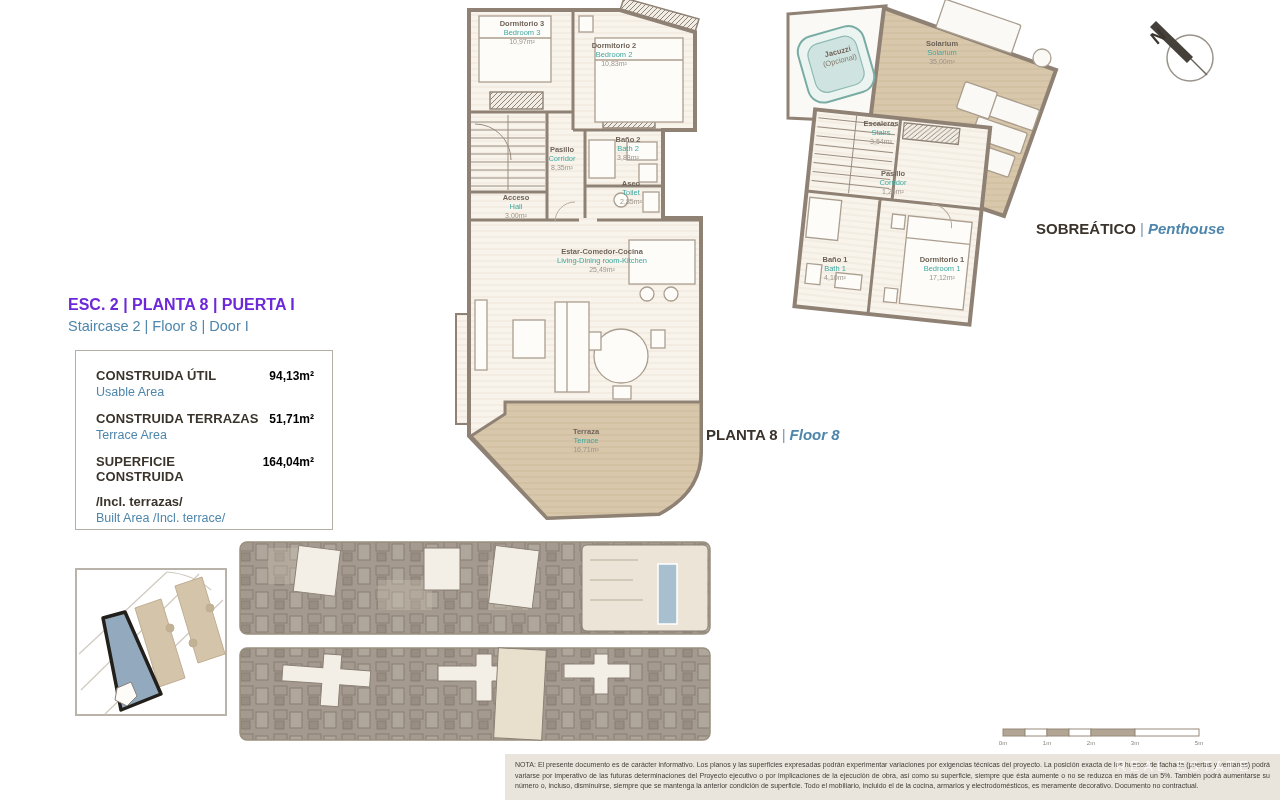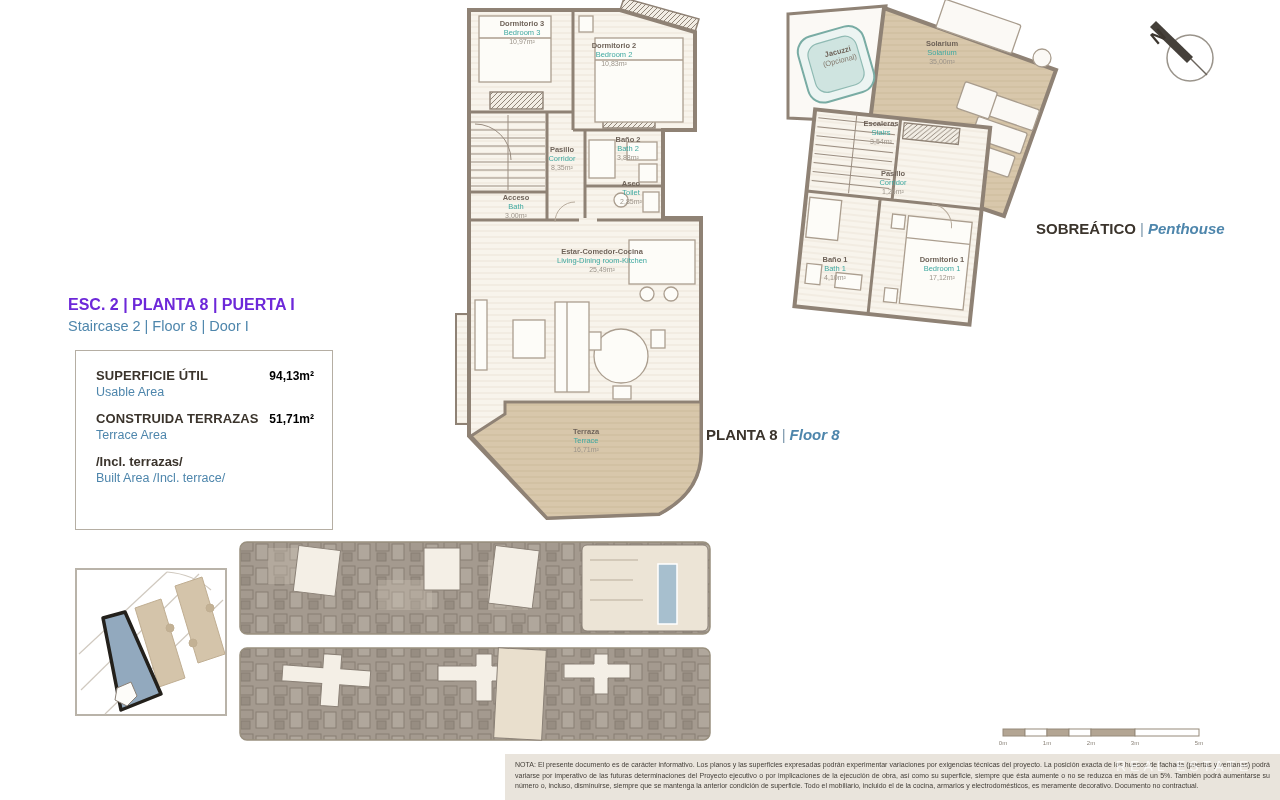--- a/index.html
+++ b/index.html
@@ -132,21 +132,21 @@
     <span class="en">Corridor</span>
     <span class="area">8,35m²</span>
   </div>
   <div class="room-label" style="left:602px;top:180px;width:58px">
     <span class="es">Aseo</span>
     <span class="en">Toilet</span>
     <span class="area">2,85m²</span>
   </div>
   <div class="room-label" style="left:488px;top:194px;width:56px">
     <span class="es">Acceso</span>
-    <span class="en">Bath</span>
+    <span class="en">Hall</span>
     <span class="area">3,00m²</span>
   </div>
   <div class="room-label" style="left:532px;top:248px;width:140px">
     <span class="es">Estar-Comedor-Cocina</span>
     <span class="en">Living-Dining room-Kitchen</span>
     <span class="area">25,49m²</span>
   </div>
   <div class="room-label" style="left:550px;top:428px;width:72px">
     <span class="es">Terraza</span>
     <span class="en">Terrace</span>
@@ -241,33 +241,37 @@
   <div class="plan-caption" style="left:706px;top:426px">
     <span class="c-es">PLANTA 8</span><span class="c-sep">|</span><span class="c-en">Floor 8</span>
   </div>
 
   <div class="unit-title">ESC. 2 | PLANTA 8 | PUERTA I</div>
   <div class="unit-sub">Staircase 2 | Floor 8 | Door I</div>
 
   <div class="areas-box">
     <div class="area-row">
       <div class="top">
-        <span class="lbl">SUPERFICIE ÚTIL</span>
+        <span class="lbl">CONSTRUIDA ÚTIL</span>
         <span class="val">94,13m²</span>
       </div>
       <div class="en-lbl">Usable Area</div>
     </div>
     <div class="area-row">
       <div class="top">
         <span class="lbl">CONSTRUIDA TERRAZAS</span>
         <span class="val">51,71m²</span>
       </div>
       <div class="en-lbl">Terrace Area</div>
     </div>
     <div class="area-row">
+      <div class="top">
+        <span class="lbl">SUPERFICIE CONSTRUIDA</span>
+        <span class="val">164,04m²</span>
+      </div>
       <div class="extra">/Incl. terrazas/</div>
       <div class="en-lbl">Built Area /Incl. terrace/</div>
     </div>
   </div>
 
   <svg class="abs" style="left:238px;top:540px" width="474" height="202" viewBox="0 0 474 202">
 
     <g>
       <rect x="2" y="2" width="470" height="92" rx="7" fill="url(#rp)" stroke="#99907f" stroke-width="1.5"></rect>
       <g fill="#cfc5b8" opacity="0.35">

